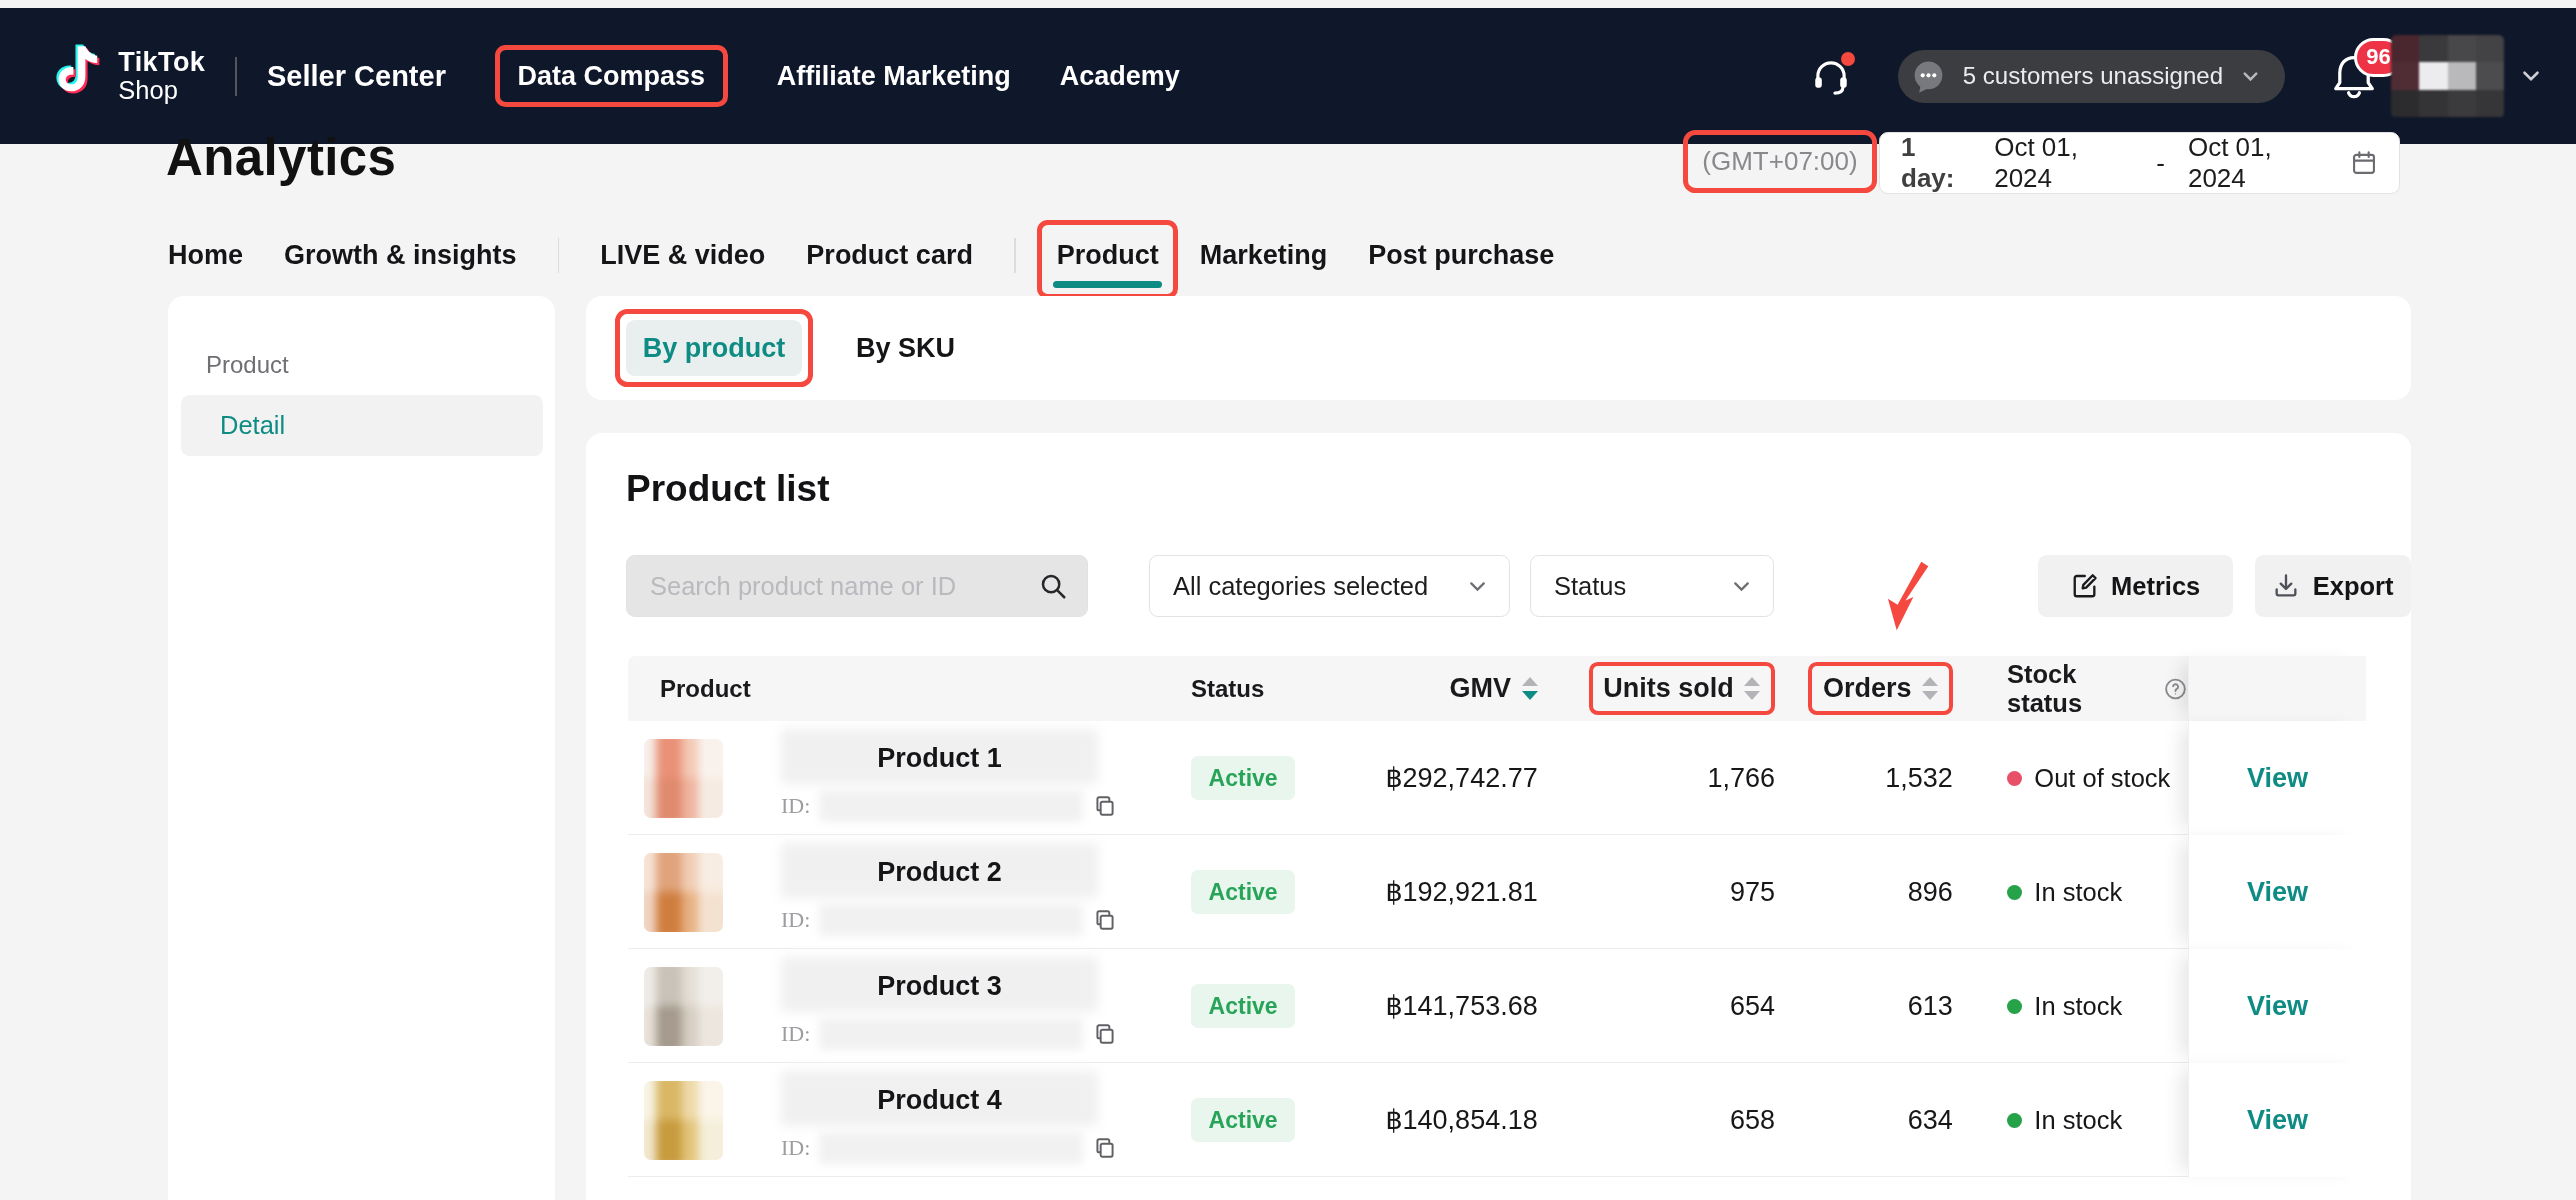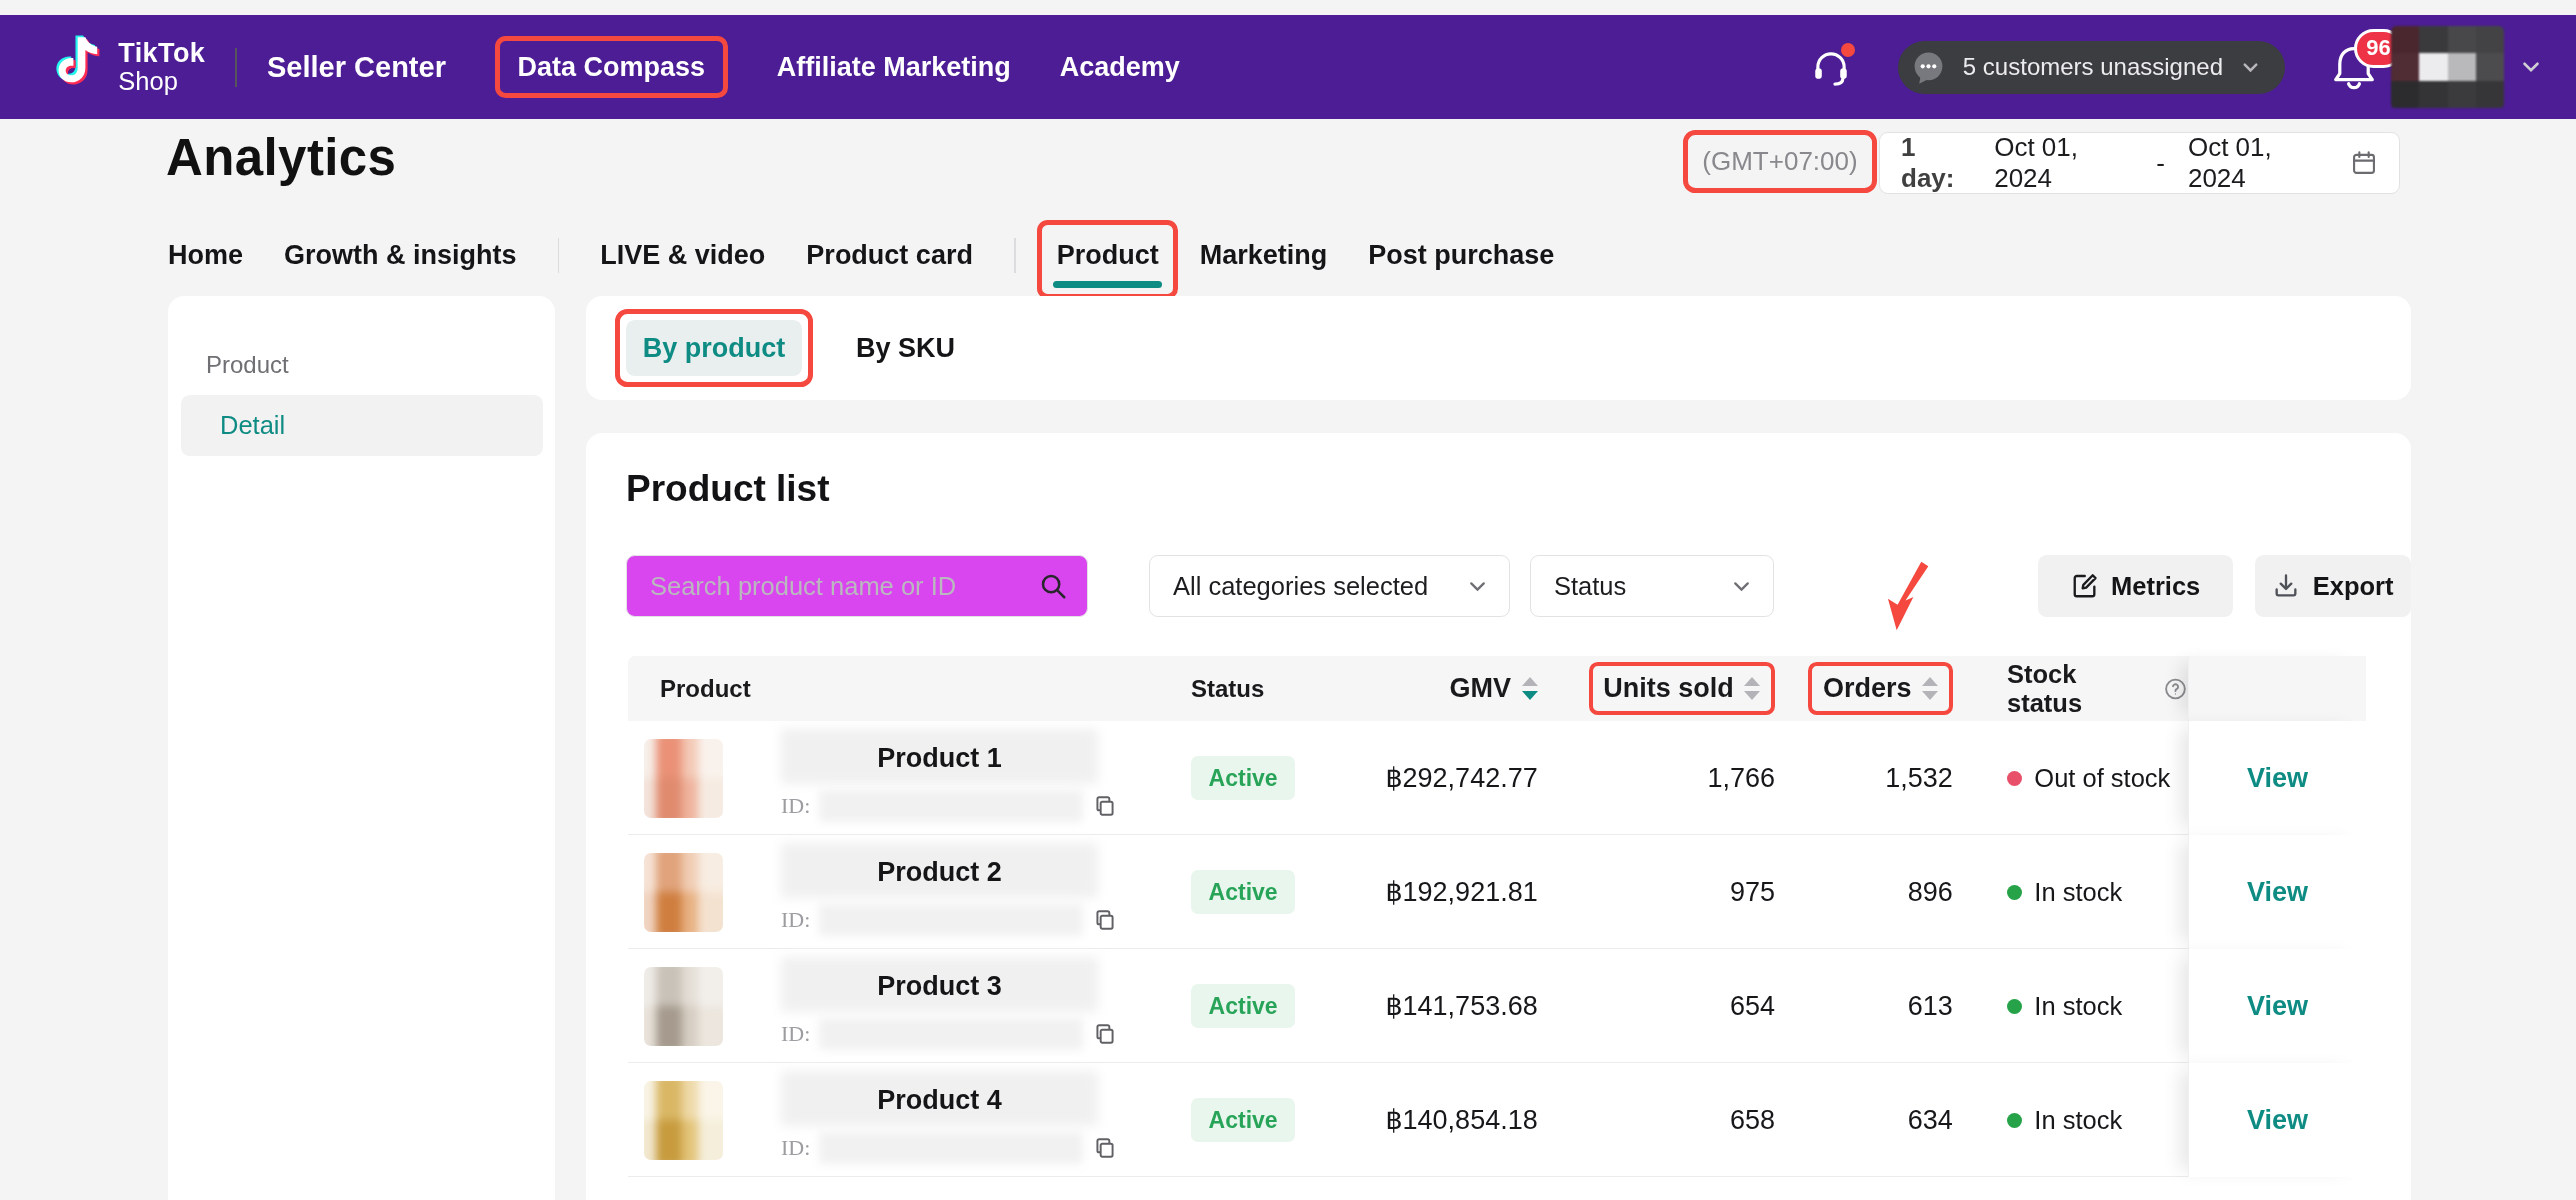--- a/index.html
+++ b/index.html
@@ -1,21 +1,21 @@
 <!DOCTYPE html>
 <html style="font-size:14px"><head>
 <meta charset="utf-8">
 <style>
   * { margin:0; padding:0; box-sizing:border-box; }
   html,body { width:2576px; height:1200px; overflow:hidden; }
   body { font-family:"Liberation Sans","DejaVu Sans",sans-serif; background:#f4f4f5; color:#17171a; }
   .page { position:relative; width:2576px; height:1200px; }
 
   
-  .topnav { position:absolute; left:0; top:15px; width:2576px; height:104px; background:#4c1d95; display:flex; align-items:center; }
+  .topnav { position:absolute; left:0; top:8px; width:2576px; height:136px; background:#0f172a; display:flex; align-items:center; }
   .brand { display:flex; align-items:center; margin-left:51px; }
   .note-icon { position:relative; width:55px; height:69px; }
   .note-icon svg { position:absolute; left:0; top:0; }
   .brand-text { margin-left:12.3px; color:#fff; line-height:1.02; }
   .brand-line1 { font-size:27px; font-weight:800; letter-spacing:0.4px; }
   .brand-line2 { font-size:25.5px; font-weight:400; }
   .nav-divider { width:1.8px; height:39px; background:#55555a; margin:0 30px 0 30px; }
   .nav-items { display:flex; align-items:center; gap:49px; }
   .nav-item { color:#fff; font-size:27px; font-weight:700; white-space:nowrap; }
   .nav-item.first { font-size:29px; }
@@ -64,21 +64,21 @@
   .seg-annot { position:absolute; left:-11.4px; top:-10.6px; right:-11.4px; bottom:-10.6px; border:5.3px solid #f5493f; border-radius:12.3px; pointer-events:none; }
   .seg-sku { position:absolute; left:270px; top:24px; height:56px; display:flex; align-items:center; font-size:27px; font-weight:700; color:#151518; }
 
   
   .list-card { position:absolute; left:586px; top:433px; width:1825px; height:774px; background:#fff; border-radius:16px 16px 0 0; }
   .list-title { position:absolute; left:40px; top:35px; font-size:37px; font-weight:800; color:#131316; }
   .annotation-note { position:absolute; left:1226px; top:46px; font-size:27px; color:#f5493f; white-space:nowrap; }
   .annotation-arrow { position:absolute; left:1300px; top:127px; }
 
   .controls { position:absolute; left:40px; top:122px; width:1745px; height:62px; }
-  .search-box { position:absolute; left:0; top:0; width:462px; height:62px; border:1.8px solid #e2e2e5; border-radius:8.8px; background:#d946ef; display:flex; align-items:center; padding:0 19.4px 0 23px; }
+  .search-box { position:absolute; left:0; top:0; width:462px; height:62px; border:1.8px solid #e2e2e5; border-radius:8.8px; background:#e5e5e5; display:flex; align-items:center; padding:0 19.4px 0 23px; }
   .search-box input { border:none; outline:none; flex:1; font-size:25.5px; color:#1a1a1d; font-family:inherit; background:transparent; }
   .search-box input::placeholder { color:#b9b9be; }
   .dropdown { position:absolute; top:0; height:62px; border:1.8px solid #e2e2e5; border-radius:8.8px; background:#fff; display:flex; align-items:center; justify-content:space-between; padding:0 19.4px 0 23px; }
   .dd-cat { left:523px; width:361px; }
   .dd-status { left:904px; width:244px; }
   .dropdown span { font-size:25.5px; color:#1d1d20; }
   .btn { position:absolute; top:0; height:62px; background:#f1f1f2; border-radius:8.8px; display:flex; align-items:center; justify-content:center; gap:12.3px; }
   .btn-metrics { left:1412px; width:195px; }
   .btn-export { left:1629px; width:156px; }
   .btn span { font-size:25.5px; font-weight:700; color:#151518; }

